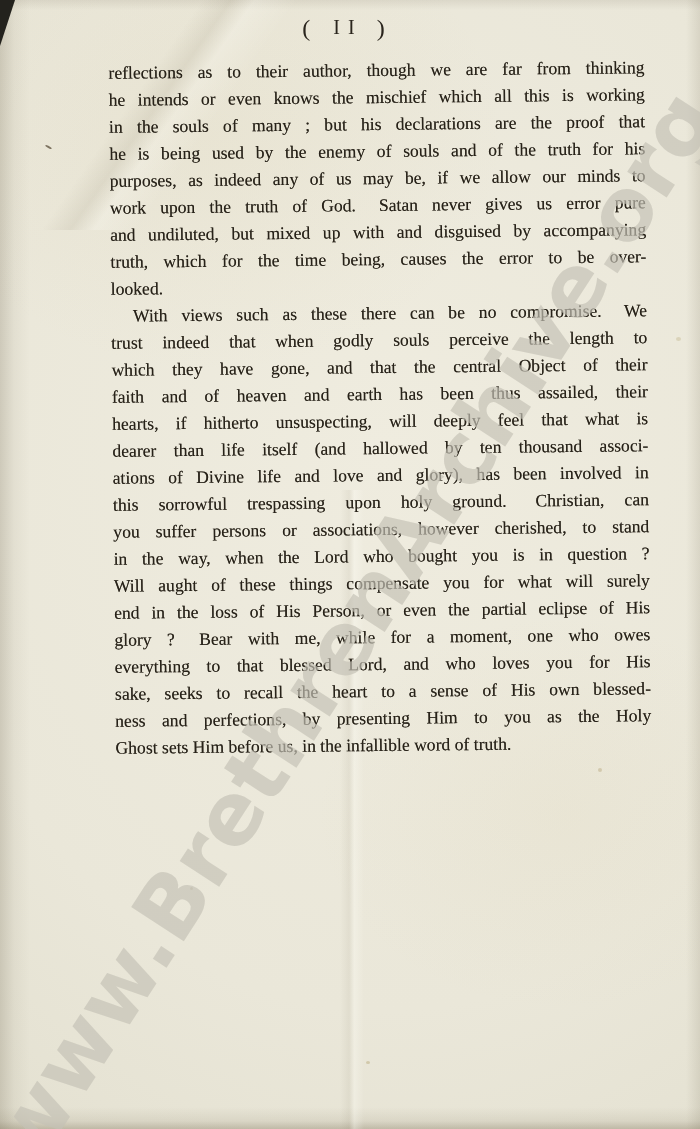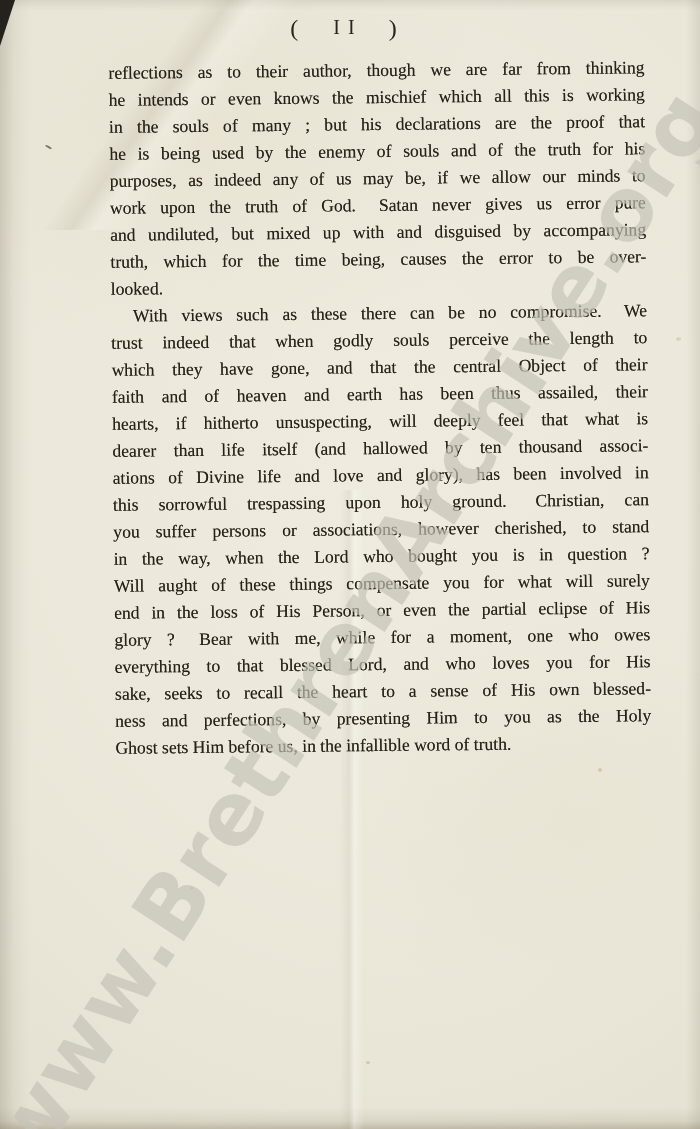--- a/index.html
+++ b/index.html
@@ -44,21 +44,21 @@
     top: 15px; left: 0; width: 100%;
     text-align: center;
     color: #2a251d;
     font-size: 21px;
     letter-spacing: 1px;
     transform: translateX(-6px);
   }
   .header .paren { font-size: 24px; vertical-align: -2px; }
   .header .pagenum {
     display: inline-block;
-    margin: 0 26px;
+    margin: 0 14px;
     letter-spacing: 8px;
     text-indent: 8px; 
     font-size: 20px;
   }
   .text-block {
     position: absolute;
     left: 112px; top: 57px;
     width: 536px;
     transform: rotate(-0.6deg);
     transform-origin: 50% 50%;

